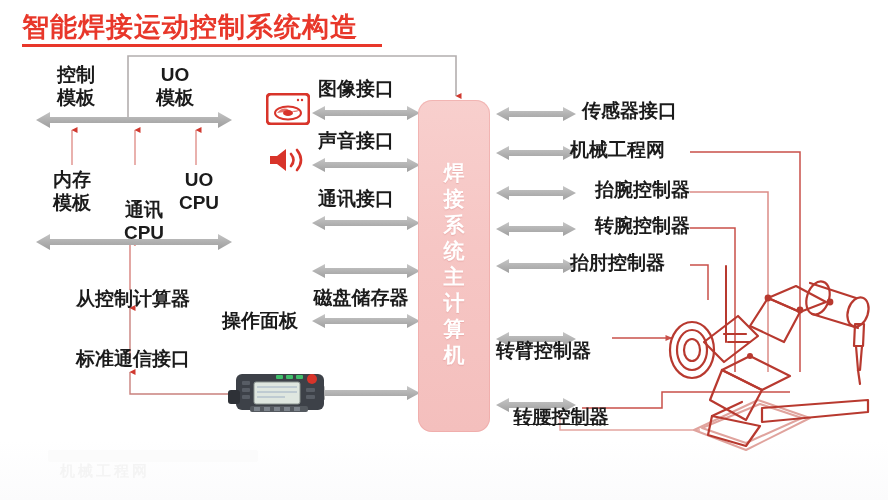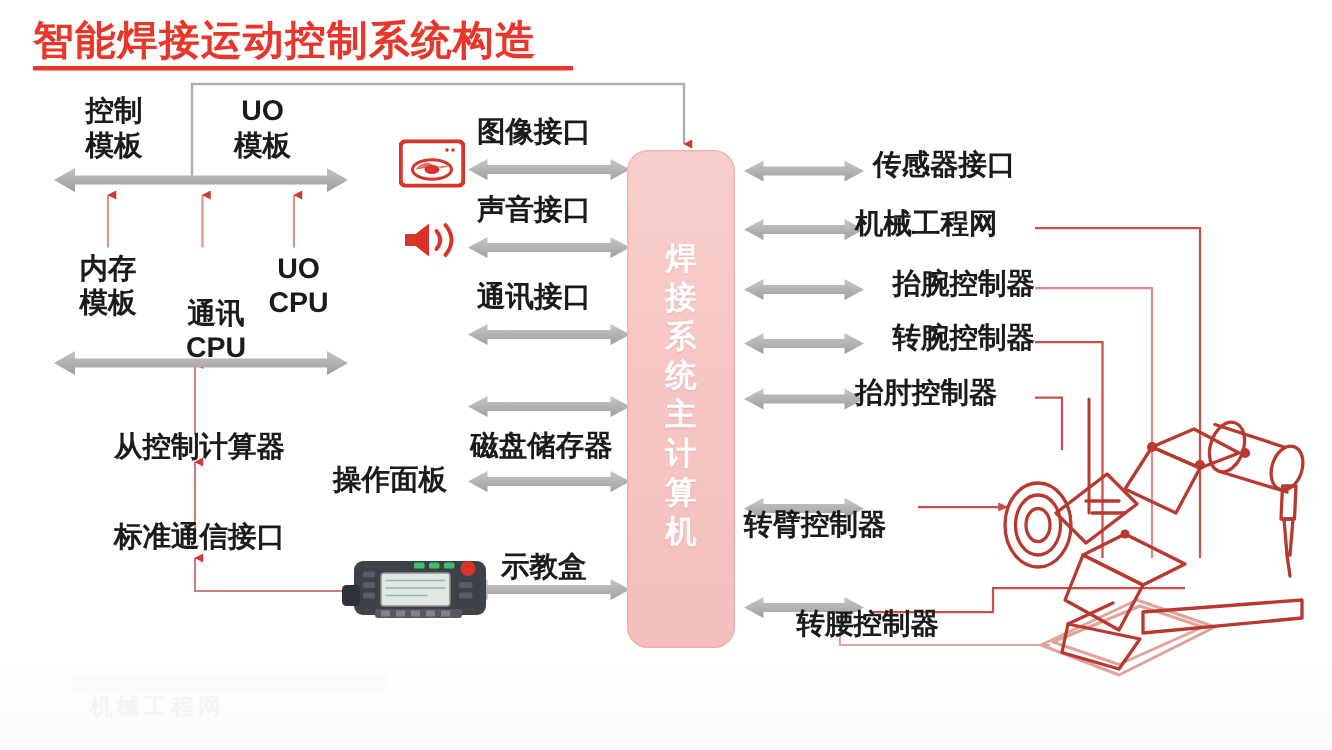--- a/index.html
+++ b/index.html
@@ -213,21 +213,20 @@
   </div>
 
   <div class="abs lbl" style="left:296px;top:287px;width:130px;text-align:center;">磁盘储存器</div>
   <div class="abs lbl" style="left:222px;top:310px;width:90px;text-align:left;">操作面板</div>
   <div class="gbar" style="left:312px;top:312px;">
     <svg width="108" height="18" viewBox="0 0 108 18" xmlns="http://www.w3.org/2000/svg">
       <path d="M0,9 L13,2 L13,6 L95,6 L95,2 L108,9 L95,16 L95,12 L13,12 L13,16 Z" fill="url(#gb2)"></path>
     </svg>
   </div>
 
-  <div class="abs lbl" style="left:334px;top:368px;width:90px;text-align:left;">示教盒</div>
   <div class="gbar" style="left:312px;top:384px;">
     <svg width="108" height="18" viewBox="0 0 108 18" xmlns="http://www.w3.org/2000/svg">
       <path d="M0,9 L13,2 L13,6 L95,6 L95,2 L108,9 L95,16 L95,12 L13,12 L13,16 Z" fill="url(#gb2)"></path>
     </svg>
   </div>
 
   <div class="abs" id="pendant">
     <svg width="104" height="50" viewBox="0 0 104 50" xmlns="http://www.w3.org/2000/svg">
       <rect x="8" y="6" width="88" height="36" rx="6" fill="#3d4148"></rect>
       <rect x="0" y="22" width="12" height="14" rx="3" fill="#2e3137"></rect>
@@ -304,21 +303,21 @@
       <path d="M0,9 L13,2 L13,6 L67,6 L67,2 L80,9 L67,16 L67,12 L13,12 L13,16 Z" fill="url(#gb2)"></path>
     </svg>
   </div>
   <div class="abs lbl" style="left:496px;top:340px;width:130px;text-align:left;">转臂控制器</div>
 
   <div class="gbar" style="left:496px;top:396px;">
     <svg width="80" height="18" viewBox="0 0 80 18" xmlns="http://www.w3.org/2000/svg">
       <path d="M0,9 L13,2 L13,6 L67,6 L67,2 L80,9 L67,16 L67,12 L13,12 L13,16 Z" fill="url(#gb2)"></path>
     </svg>
   </div>
-  <div class="abs lbl" style="left:496px;top:406px;width:130px;text-align:right;">转腰控制器</div>
+  <div class="abs lbl" style="left:496px;top:406px;width:130px;text-align:center;text-decoration:underline;">转腰控制器</div>
 
   <div class="abs" id="robot">
     <svg width="238" height="205" viewBox="0 0 238 205" xmlns="http://www.w3.org/2000/svg">
       <g fill="none" stroke="#b8392f" stroke-width="2.2" stroke-linejoin="round" stroke-linecap="round">
 
         <g stroke="#e0a39d" stroke-width="2">
           <path d="M44,180 L108,150 L160,168 L96,200 Z"></path>
           <path d="M52,178 L110,154 L152,168 L96,193 Z"></path>
         </g>
 

